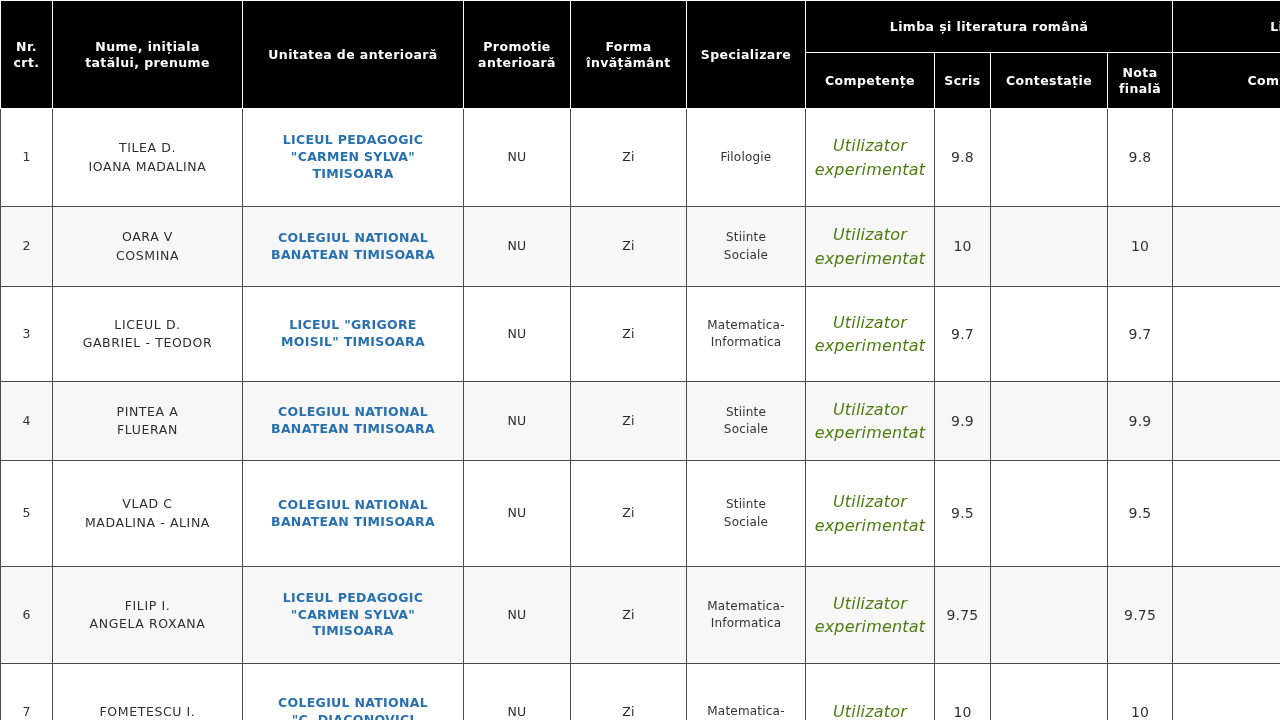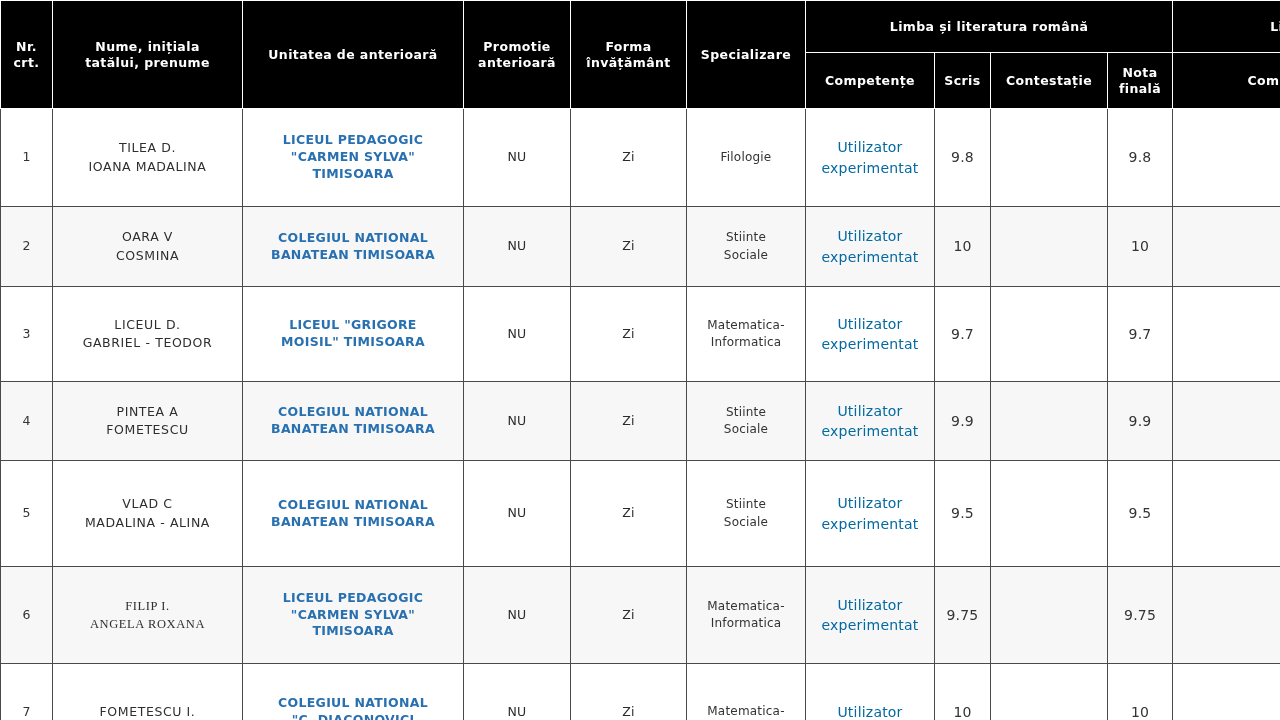--- a/index.html
+++ b/index.html
@@ -85,23 +85,24 @@
     font-weight: bold;
     font-size: 12.5px;
     letter-spacing: 0.3px;
     line-height: 1.35;
   }
   td.grade {
     font-size: 14px;
     color: #333;
   }
   td.comp {
-    font-size: 14px;
-    color: #0369a1;
+    font-size: 16px;
+    color: #4d7c0f;
     line-height: 1.45;
+    font-style: italic;
   }
   td.spec {
     font-size: 12px;
     color: #333;
   }
   td.blank { }
 
   
   col.c-idx      { width: 52px;  }
   col.c-name     { width: 190px; }
@@ -249,21 +250,21 @@
         <td class="grade" style="height: 95px;">9.7</td>
         <td class="blank" style="height: 95px;"></td>
         <td class="grade" style="height: 95px;">9.7</td>
         <td class="comp" style="height: 95px;"></td>
       </tr>
 
       <tr class="alt" style="height: 79px;">
         <td class="idx" style="height: 79px;">4</td>
         <td class="name" style="height: 79px;">
           <span>PINTEA A</span><br>
-          <span>FOMETESCU</span>
+          <span>FLUERAN</span>
         </td>
         <td class="school" style="height: 79px;">
           <span>COLEGIUL NATIONAL</span><br>
           <span>BANATEAN TIMISOARA</span>
         </td>
         <td style="height: 79px;">NU</td>
         <td style="height: 79px;">Zi</td>
         <td class="spec" style="height: 79px;">
           <span>Stiinte</span><br>
           <span>Sociale</span>
@@ -299,21 +300,21 @@
           <span>experimentat</span>
         </td>
         <td class="grade" style="height: 106px;">9.5</td>
         <td class="blank" style="height: 106px;"></td>
         <td class="grade" style="height: 106px;">9.5</td>
         <td class="comp" style="height: 106px;"></td>
       </tr>
 
       <tr class="alt" style="height: 97px;">
         <td class="idx" style="height: 97px;">6</td>
-        <td class="name" style="height: 97px; font-family: Liberation Serif, serif;">
+        <td class="name" style="height: 97px;">
           <span>FILIP I.</span><br>
           <span>ANGELA ROXANA</span>
         </td>
         <td class="school" style="height: 97px;">
           <span>LICEUL PEDAGOGIC</span><br>
           <span>"CARMEN SYLVA"</span><br>
           <span>TIMISOARA</span>
         </td>
         <td style="height: 97px;">NU</td>
         <td style="height: 97px;">Zi</td>

